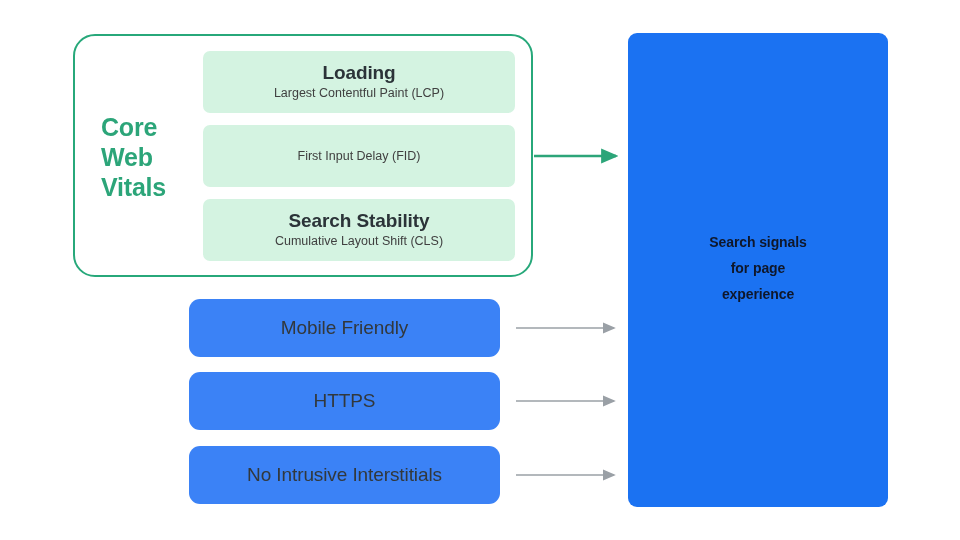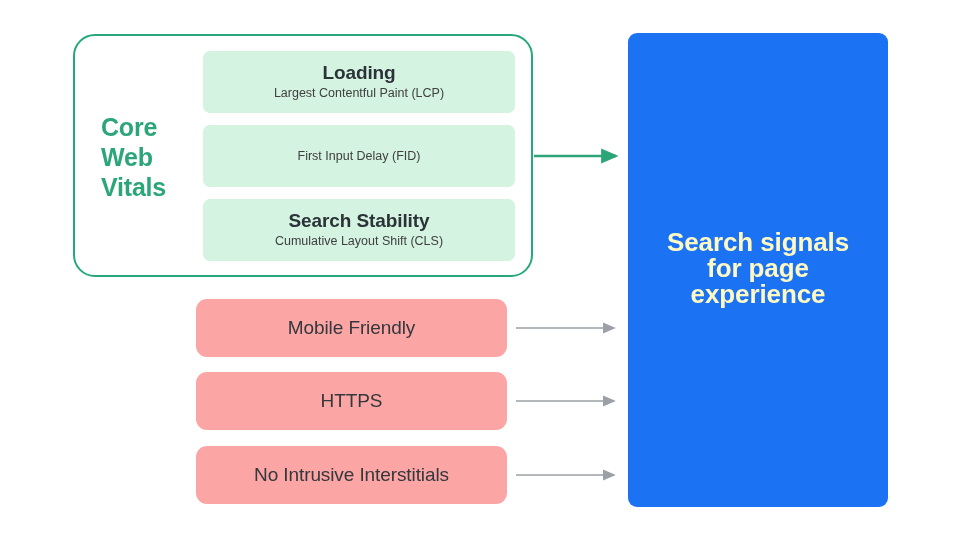--- a/index.html
+++ b/index.html
@@ -77,24 +77,24 @@
     font-size: 12.5px;
     font-weight: normal;
     color: #404040;
     line-height: 17px;
     margin-top: 1px;
   }
 
   
   .gray-card {
     position: absolute;
-    left: 196px;
+    left: 189px;
     width: 311px;
     height: 58px;
-    background: #fca5a5;
+    background: #3b82f6;
     border-radius: 11px;
     display: flex;
     align-items: center;
     justify-content: center;
     box-sizing: border-box;
   }
   .gray-card.g1 { top: 299px; }
   .gray-card.g2 { top: 372px; }
   .gray-card.g3 { top: 446px; }
 
@@ -113,22 +113,22 @@
     top: 33px;
     width: 260px;
     height: 474px;
     background: #1b72f2;
     border-radius: 9px;
     display: flex;
     align-items: center;
     justify-content: center;
   }
   .blue-text {
-    color: #fef9c3;
-    font-size: 26px;
+    color: #0f172a;
+    font-size: 14px;
     font-weight: bold;
     line-height: 26px;
     text-align: center;
     letter-spacing: -0.1px;
     padding-bottom: 4px;
   }
   .blue-text span { display: block; }
 
   
   .arrows {

